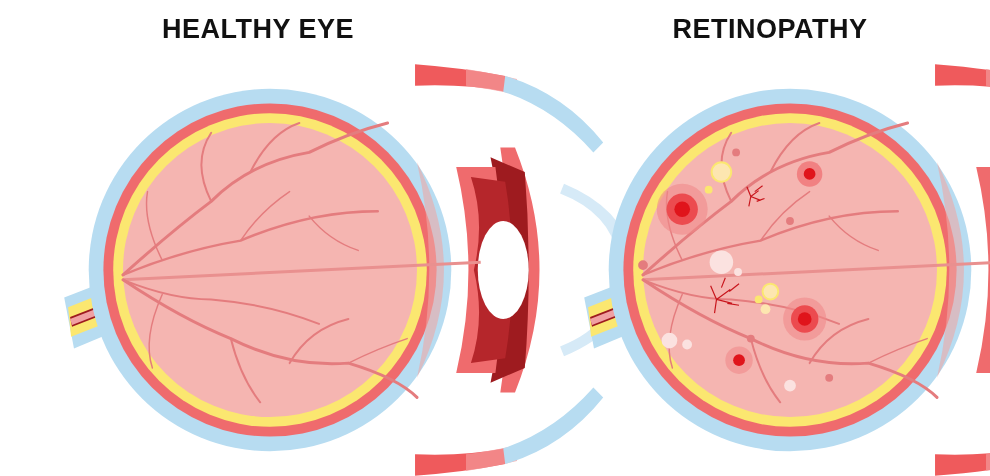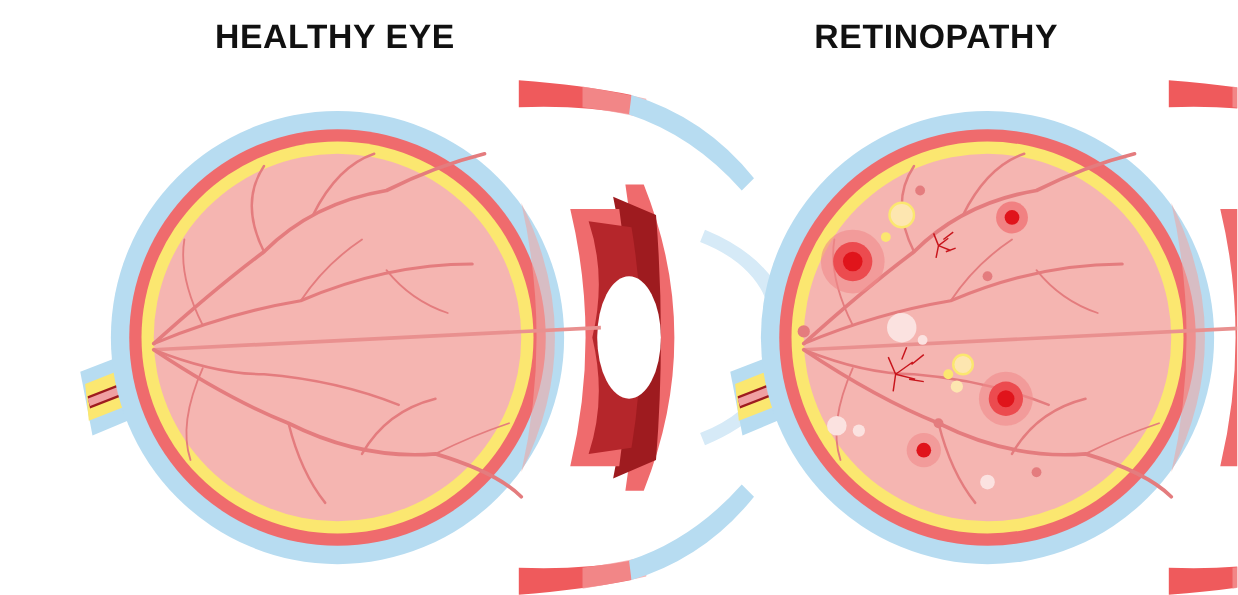--- a/index.html
+++ b/index.html
@@ -1,19 +1,19 @@
 <!DOCTYPE html>
 <html><head>
 <meta charset="utf-8">
 <style>
   html, body { margin:0; padding:0; background:#ffffff; }
   body { width:990px; height:476px; position:relative; overflow:hidden; font-family:"Liberation Sans", sans-serif; }
   .title { position:absolute; top:14px; font-size:27px; font-weight:bold; color:#111111; letter-spacing:0.5px; text-align:center; width:400px; }
-  #t1 { left:68px; }
-  #t2 { left:549px; }
+  #t1 { left:58px; }
+  #t2 { left:570px; }
   svg { position:absolute; top:0; left:0; }
 </style>
 </head>
 <body>
 
 <div id="t1" class="title">HEALTHY EYE</div>
 <div id="t2" class="title">RETINOPATHY</div>
 
 <svg width="990" height="476" viewBox="0 0 990 476">
   <defs>

